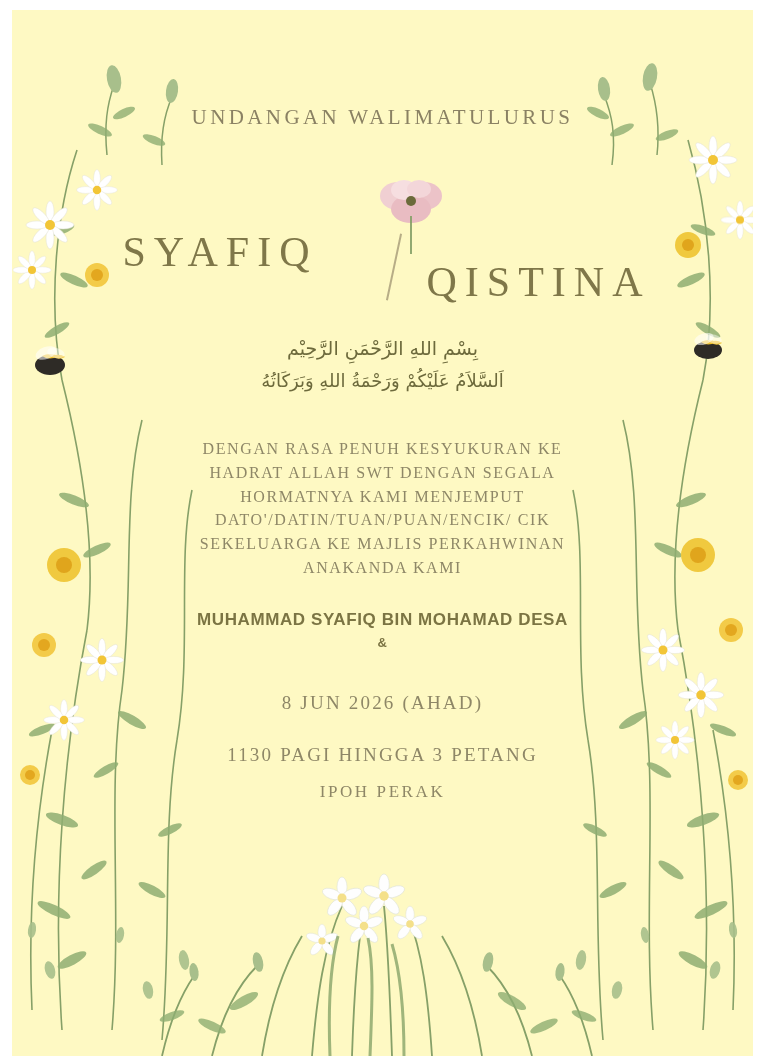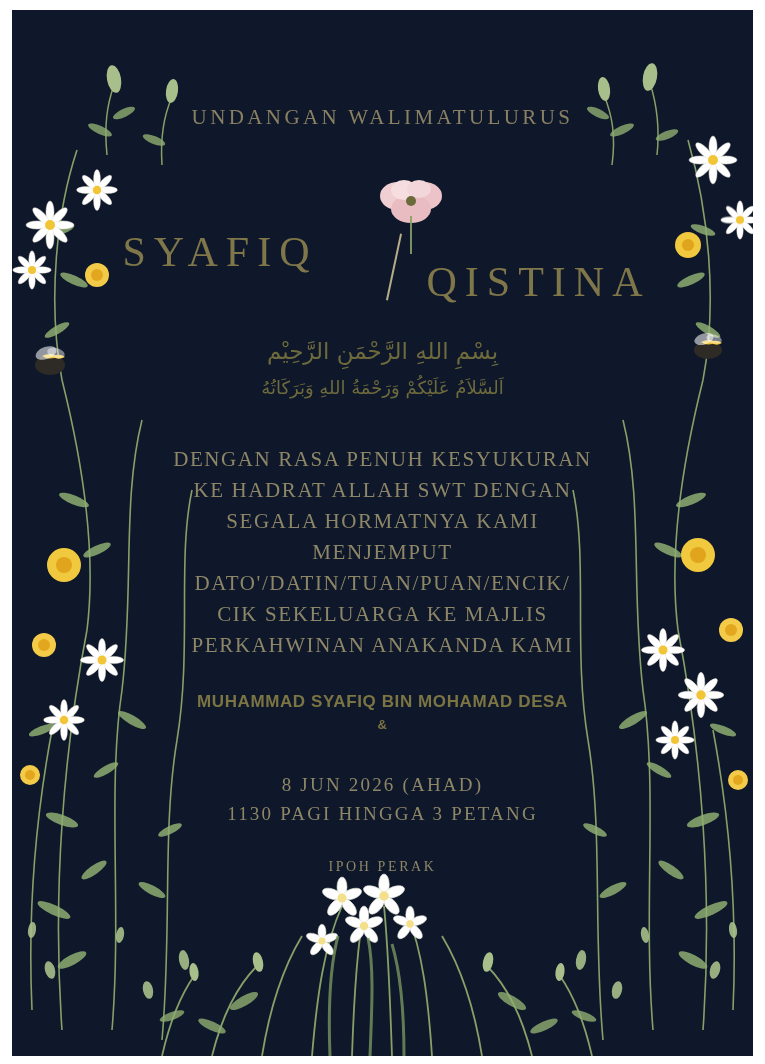--- a/index.html
+++ b/index.html
@@ -27,21 +27,21 @@
     position: absolute;
     inset: 0;
     background: #ffffff;
     padding: 10px 12px 8px 12px;
     box-sizing: border-box;
   }
   .card {
     position: relative;
     width: 100%;
     height: 100%;
-    background: #0f172a;
+    background: #fef9c3;
     box-sizing: border-box;
     overflow: hidden;
   }
 
   
   .botanical {
     position: absolute;
     inset: 0;
     pointer-events: none;
   }
@@ -111,33 +111,33 @@
     top: -32px;
   }
 
   .arabic-block {
     margin-top: 36px;
     color: #6f6a3e;
     line-height: 1.55;
   }
   .arabic-line {
     font-family: "DejaVu Sans", sans-serif;
-    font-size: 23px;
+    font-size: 19px;
     direction: rtl;
     color: #6d6a3c;
   }
   .arabic-line.second {
     font-size: 18px;
     margin-top: 4px;
   }
 
   .body-text {
     margin-top: 42px;
     font-family: "Liberation Serif", serif;
-    font-size: 21px;
+    font-size: 16px;
     letter-spacing: 1.6px;
     line-height: 1.48;
     color: #8e8767;
     max-width: 420px;
   }
 
   .couple-names {
     margin-top: 30px;
     font-family: "Liberation Sans", sans-serif;
     font-weight: bold;
@@ -159,26 +159,26 @@
     color: #8e8767;
     font-family: "Liberation Serif", serif;
   }
   .event-date {
     font-size: 19px;
     letter-spacing: 2.2px;
   }
   .event-time {
     font-size: 19px;
     letter-spacing: 2.2px;
-    margin-top: 7px;
+    margin-top: 30px;
   }
   .event-place {
-    font-size: 14px;
+    font-size: 17px;
     letter-spacing: 2.6px;
-    margin-top: 34px;
+    margin-top: 16px;
   }
 </style>
 </head>
 <body>
 
 <div id="invitation">
   <div class="page-frame">
     <div class="card">
 
       <div class="botanical">

